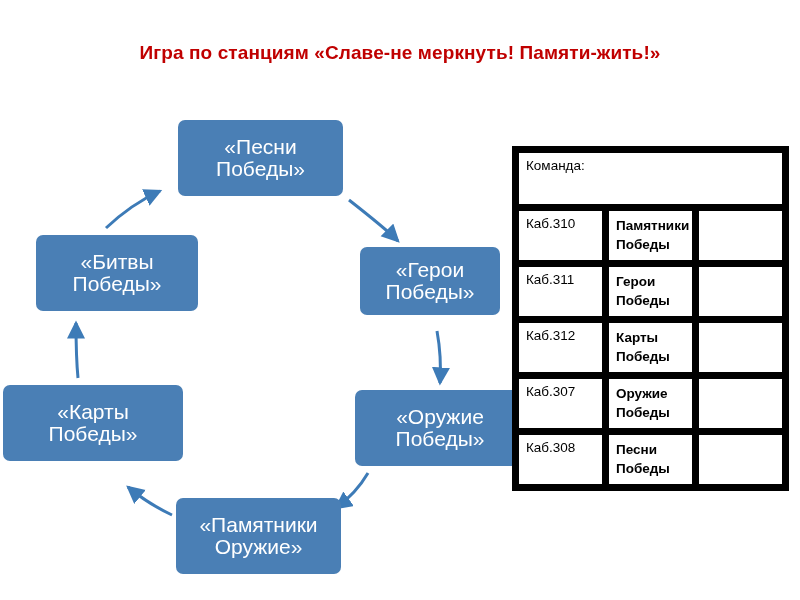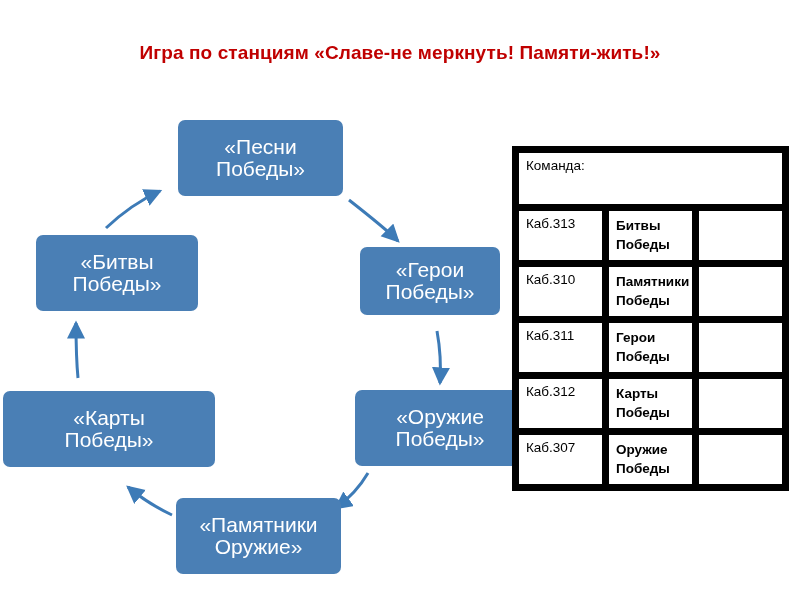--- a/index.html
+++ b/index.html
@@ -49,21 +49,21 @@
     justify-content: center;
     box-sizing: border-box;
     padding: 4px 6px;
   }
   .node span { display: block; width: 100%; }
 
   #node-pesni   { left: 178px; top: 25px;  width: 165px; height: 76px; }
   #node-geroi   { left: 360px; top: 152px; width: 140px; height: 68px; text-align: center; }
   #node-oruzhie { left: 355px; top: 295px; width: 170px; height: 76px; }
   #node-pamyat  { left: 176px; top: 403px; width: 165px; height: 76px; }
-  #node-karty   { left: 3px;   top: 296px; width: 212px; height: 76px; }
+  #node-karty   { left: 3px;   top: 290px; width: 180px; height: 76px; }
   #node-bitvy   { left: 4px;   top: 140px; width: 162px; height: 76px; margin-left: 32px; }
 
   #arrows {
     position: absolute;
     left: 0; top: 0;
     width: 510px; height: 490px;
     pointer-events: none;
   }
 
   
@@ -147,26 +147,20 @@
 Победы»</span>
   </div>
 </div>
 
 <table id="roster-table">
   <tbody>
     <tr>
       <td class="header-cell" colspan="3">Команда:</td>
     </tr>
     <tr>
-      <td class="room">Каб.313</td>
-      <td class="name" style="white-space:pre-line">Битвы
-Победы</td>
-      <td class="mark"></td>
-    </tr>
-    <tr>
       <td class="room">Каб.310</td>
       <td class="name" style="white-space:pre-line">Памятники
 Победы</td>
       <td class="mark"></td>
     </tr>
     <tr>
       <td class="room">Каб.311</td>
       <td class="name" style="white-space:pre-line">Герои
 Победы</td>
       <td class="mark"></td>
@@ -176,14 +170,20 @@
       <td class="name" style="white-space:pre-line">Карты
 Победы</td>
       <td class="mark"></td>
     </tr>
     <tr>
       <td class="room">Каб.307</td>
       <td class="name" style="white-space:pre-line">Оружие
 Победы</td>
       <td class="mark"></td>
     </tr>
+    <tr>
+      <td class="room">Каб.308</td>
+      <td class="name" style="white-space:pre-line">Песни
+Победы</td>
+      <td class="mark"></td>
+    </tr>
   </tbody>
 </table>
 
 </body></html>

